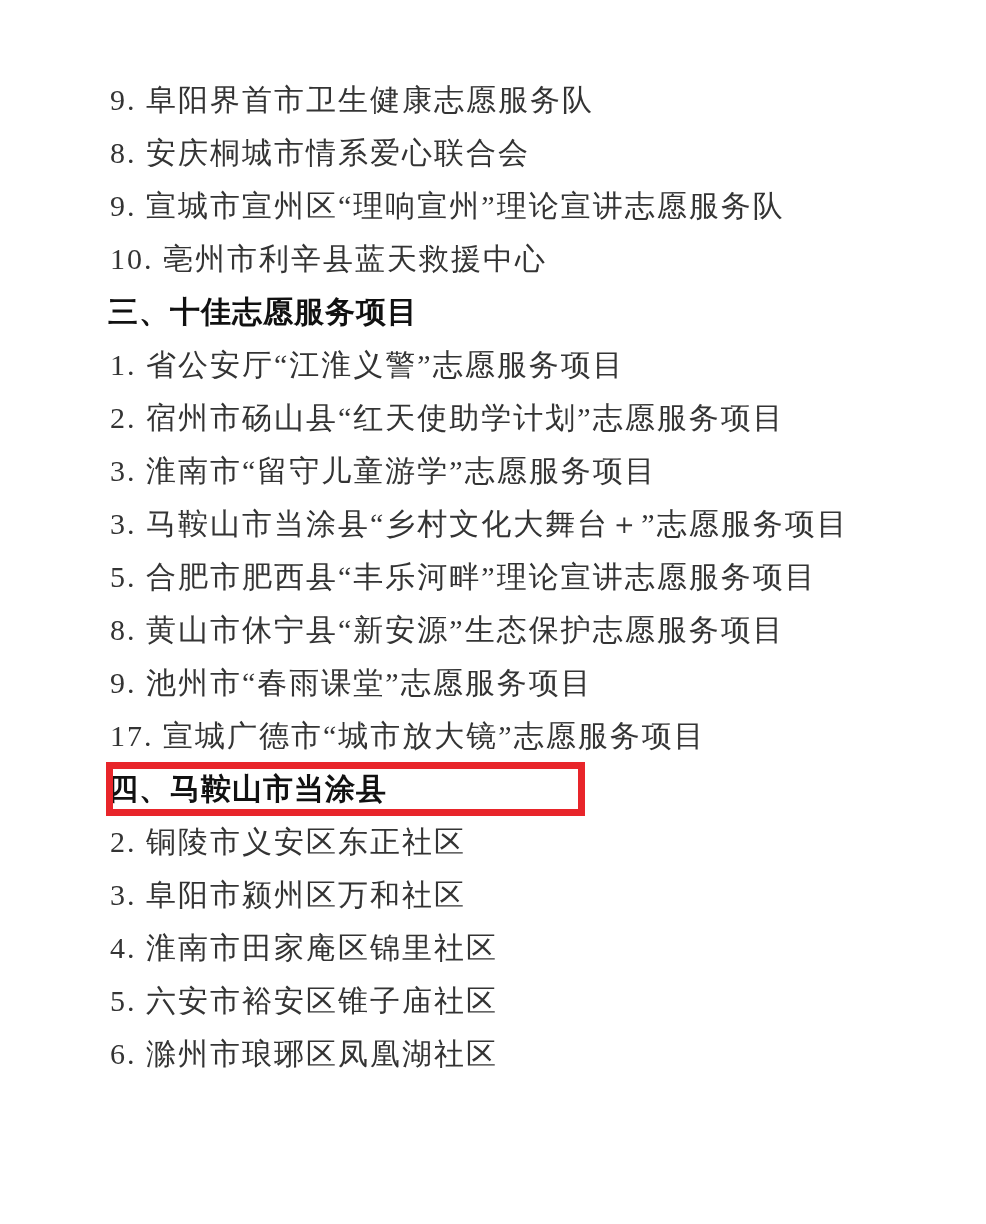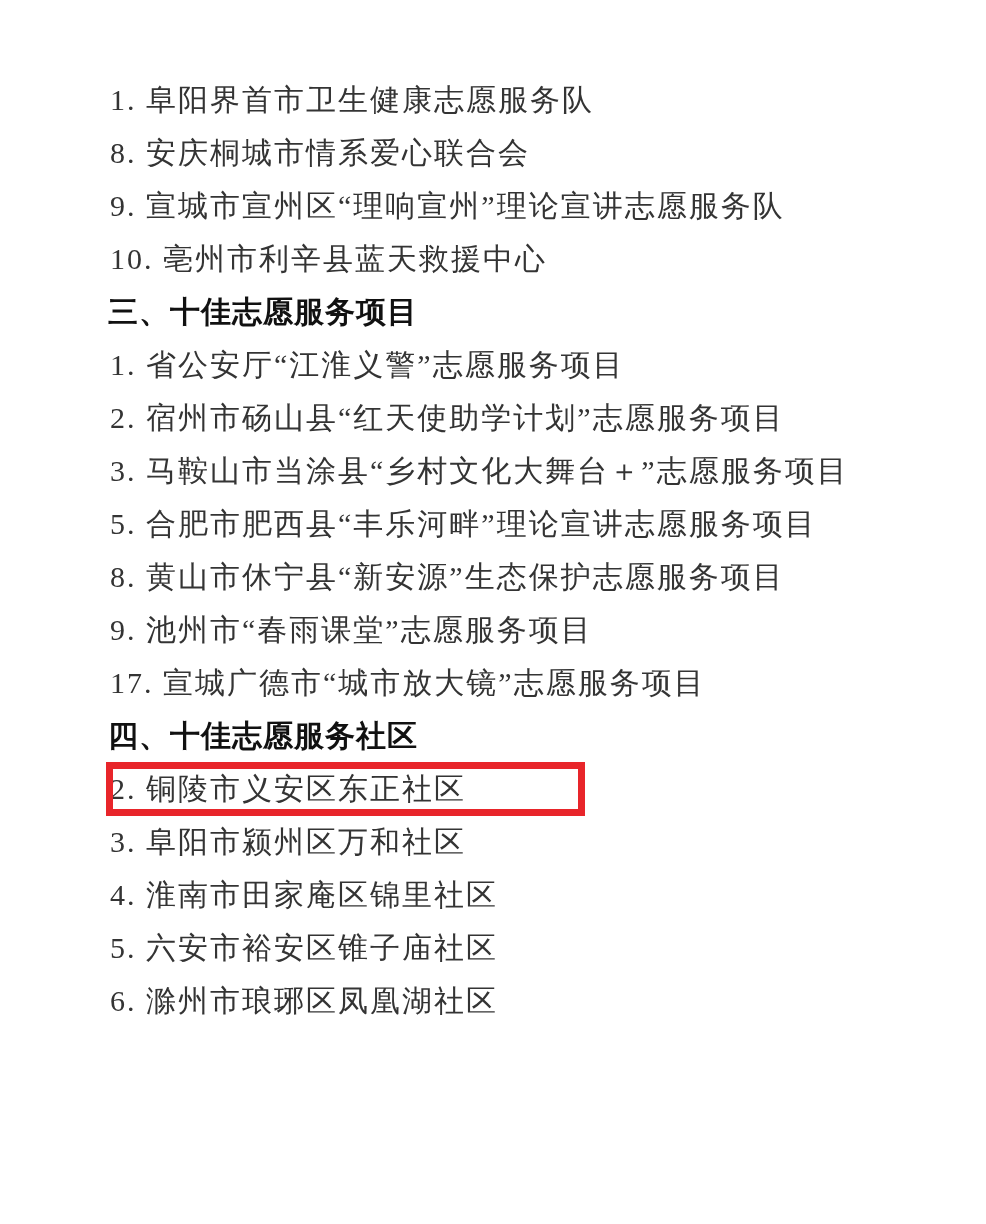--- a/index.html
+++ b/index.html
@@ -49,33 +49,34 @@
     box-sizing: border-box;
     border: 7px solid var(--highlight-color, #e8252a);
     pointer-events: none;
   }
 </style>
 </head>
 <body>
 
 <div class="page" style="background: rgb(255, 255, 255);">
   <div class="content" id="line-container">
-      <div class="line item">1. 阜阳界首市卫生健康志愿服务队</div>
+      <div class="line item">9. 阜阳界首市卫生健康志愿服务队</div>
       <div class="line item">8. 安庆桐城市情系爱心联合会</div>
       <div class="line item">9. 宣城市宣州区“理响宣州”理论宣讲志愿服务队</div>
       <div class="line item">10. 亳州市利辛县蓝天救援中心</div>
       <div class="line heading">三、十佳志愿服务项目</div>
       <div class="line item">1. 省公安厅“江淮义警”志愿服务项目</div>
       <div class="line item">2. 宿州市砀山县“红天使助学计划”志愿服务项目</div>
+      <div class="line item">3. 淮南市“留守儿童游学”志愿服务项目</div>
       <div class="line item">3. 马鞍山市当涂县“乡村文化大舞台＋”志愿服务项目</div>
       <div class="line item">5. 合肥市肥西县“丰乐河畔”理论宣讲志愿服务项目</div>
       <div class="line item">8. 黄山市休宁县“新安源”生态保护志愿服务项目</div>
       <div class="line item">9. 池州市“春雨课堂”志愿服务项目</div>
       <div class="line item">17. 宣城广德市“城市放大镜”志愿服务项目</div>
-      <div class="line heading">四、十佳志愿服务社区</div>
+      <div class="line heading">四、马鞍山市当涂县</div>
       <div class="line item">2. 铜陵市义安区东正社区</div>
       <div class="line item">3. 阜阳市颍州区万和社区</div>
       <div class="line item">4. 淮南市田家庵区锦里社区</div>
       <div class="line item">5. 六安市裕安区锥子庙社区</div>
       <div class="line item">6. 滁州市琅琊区凤凰湖社区</div>
     </div>
   <div class="highlight-box" id="highlight-box"></div>
 </div>
 
 </body></html>

